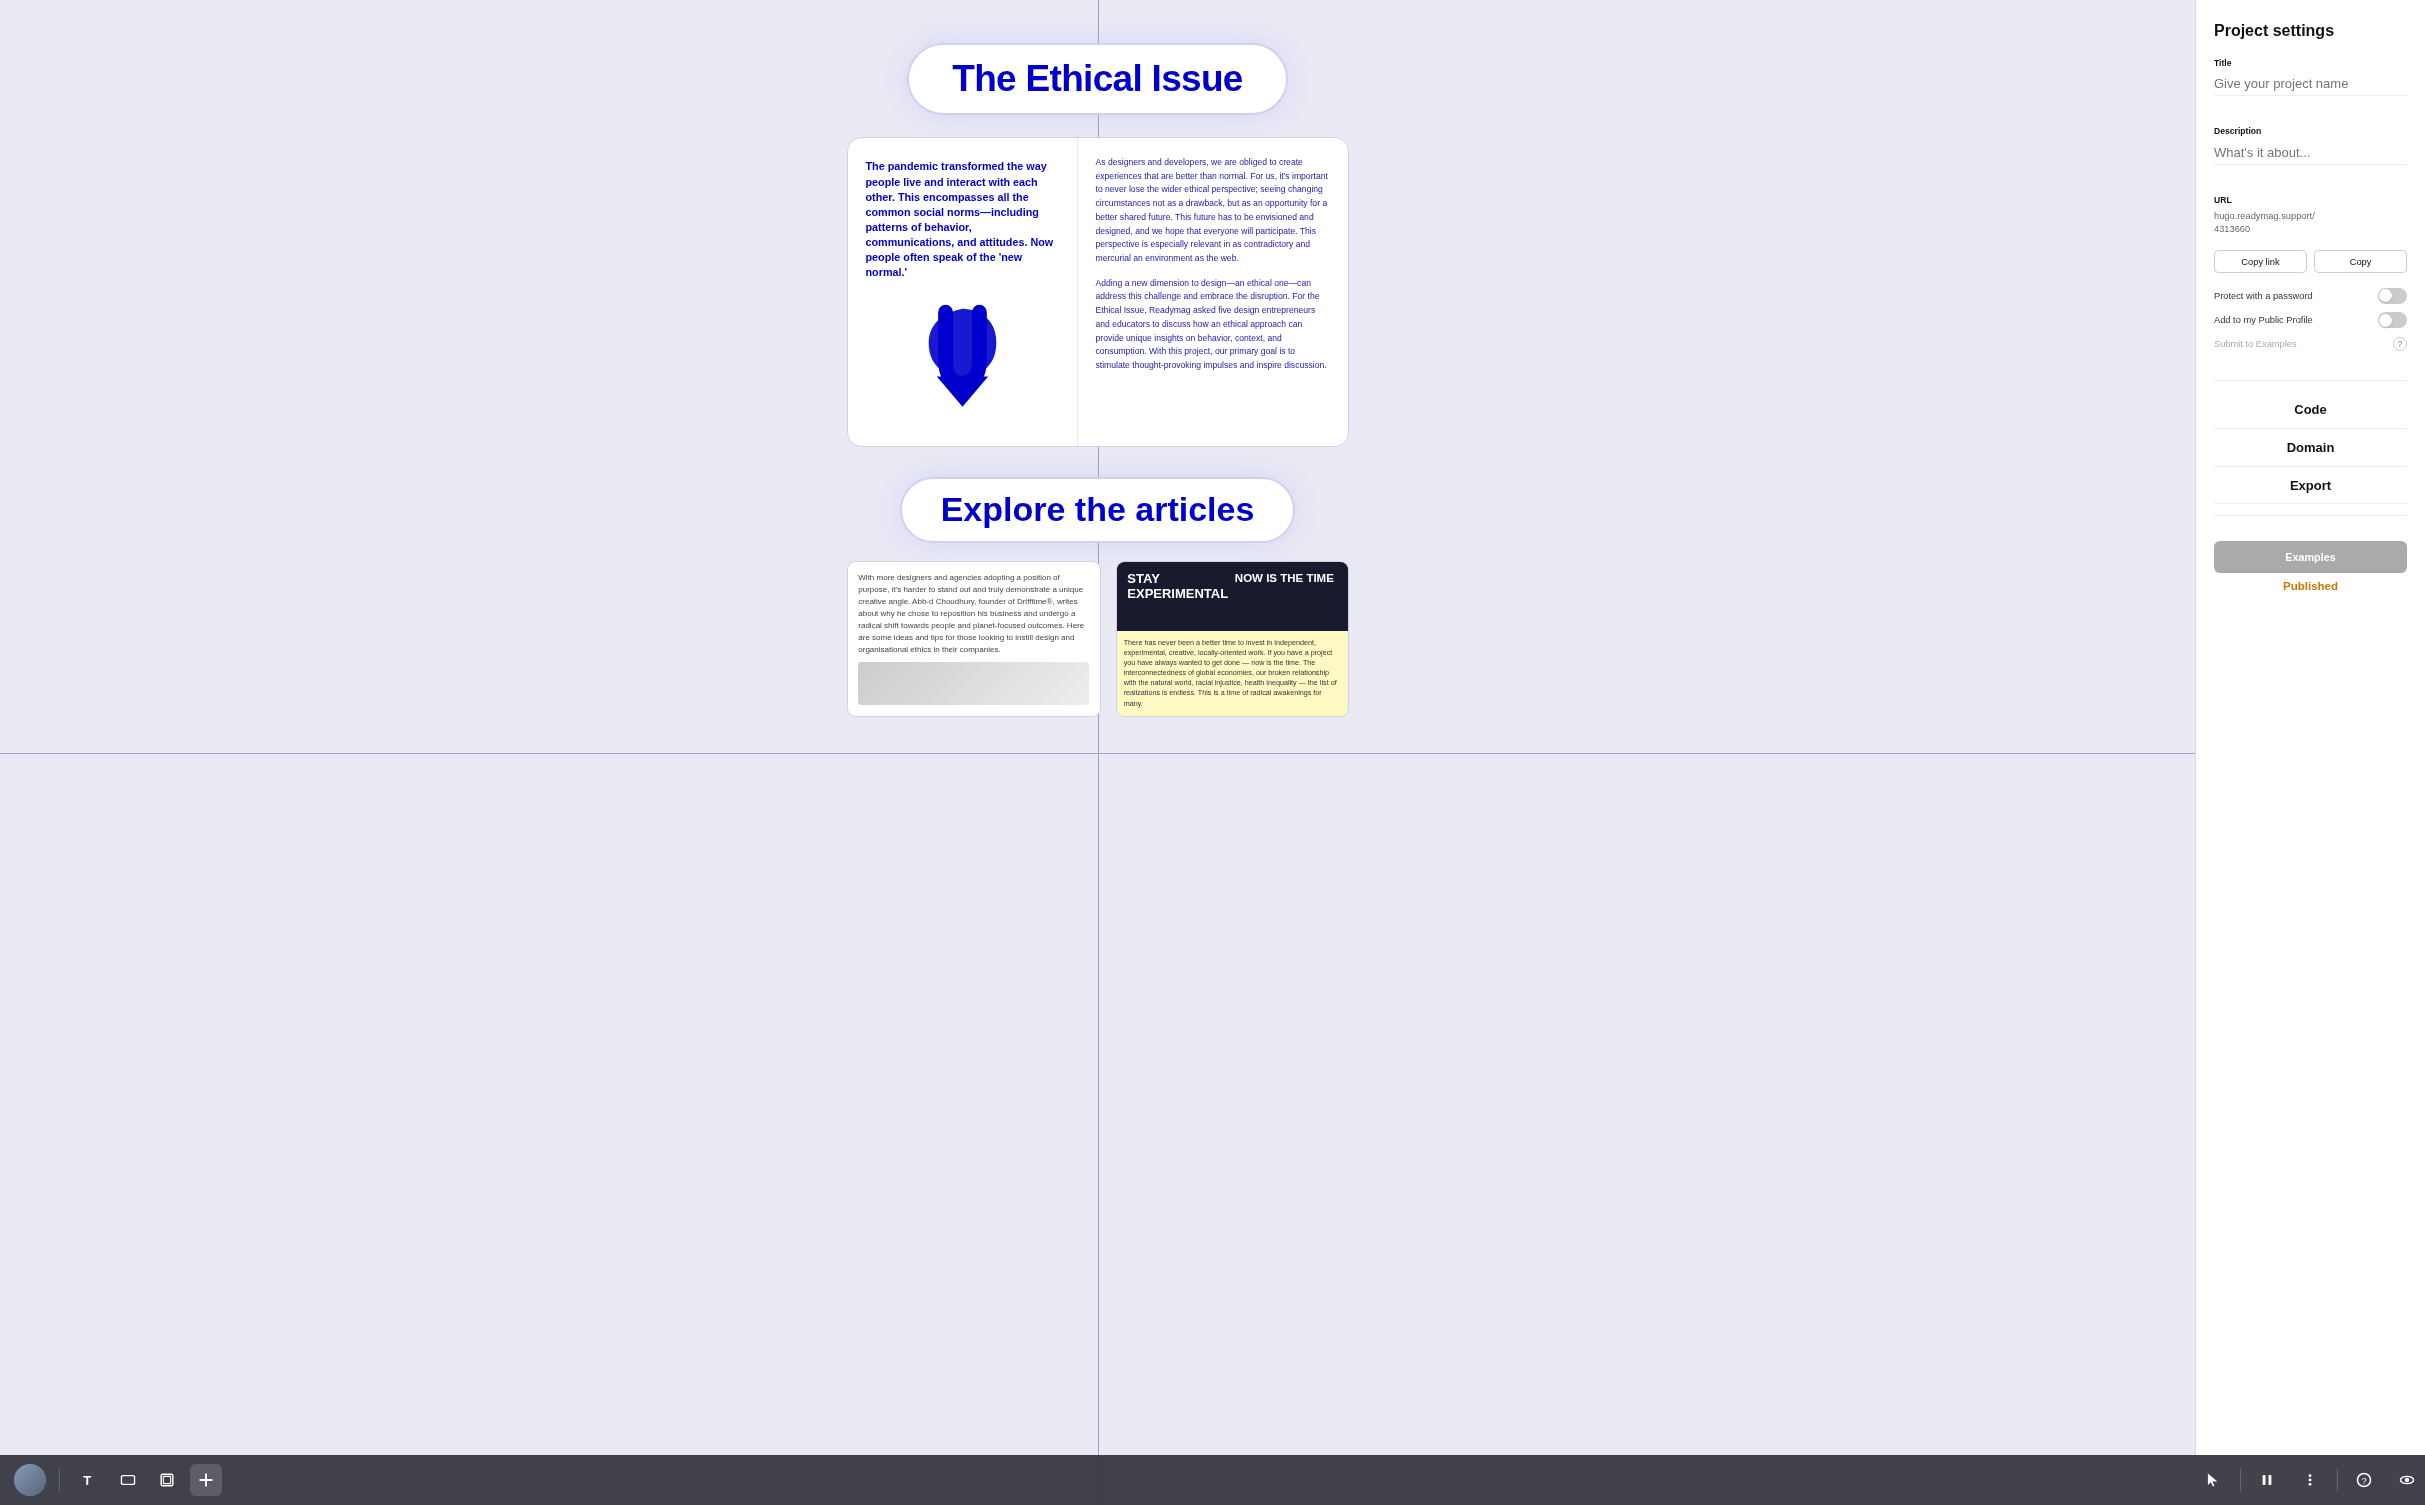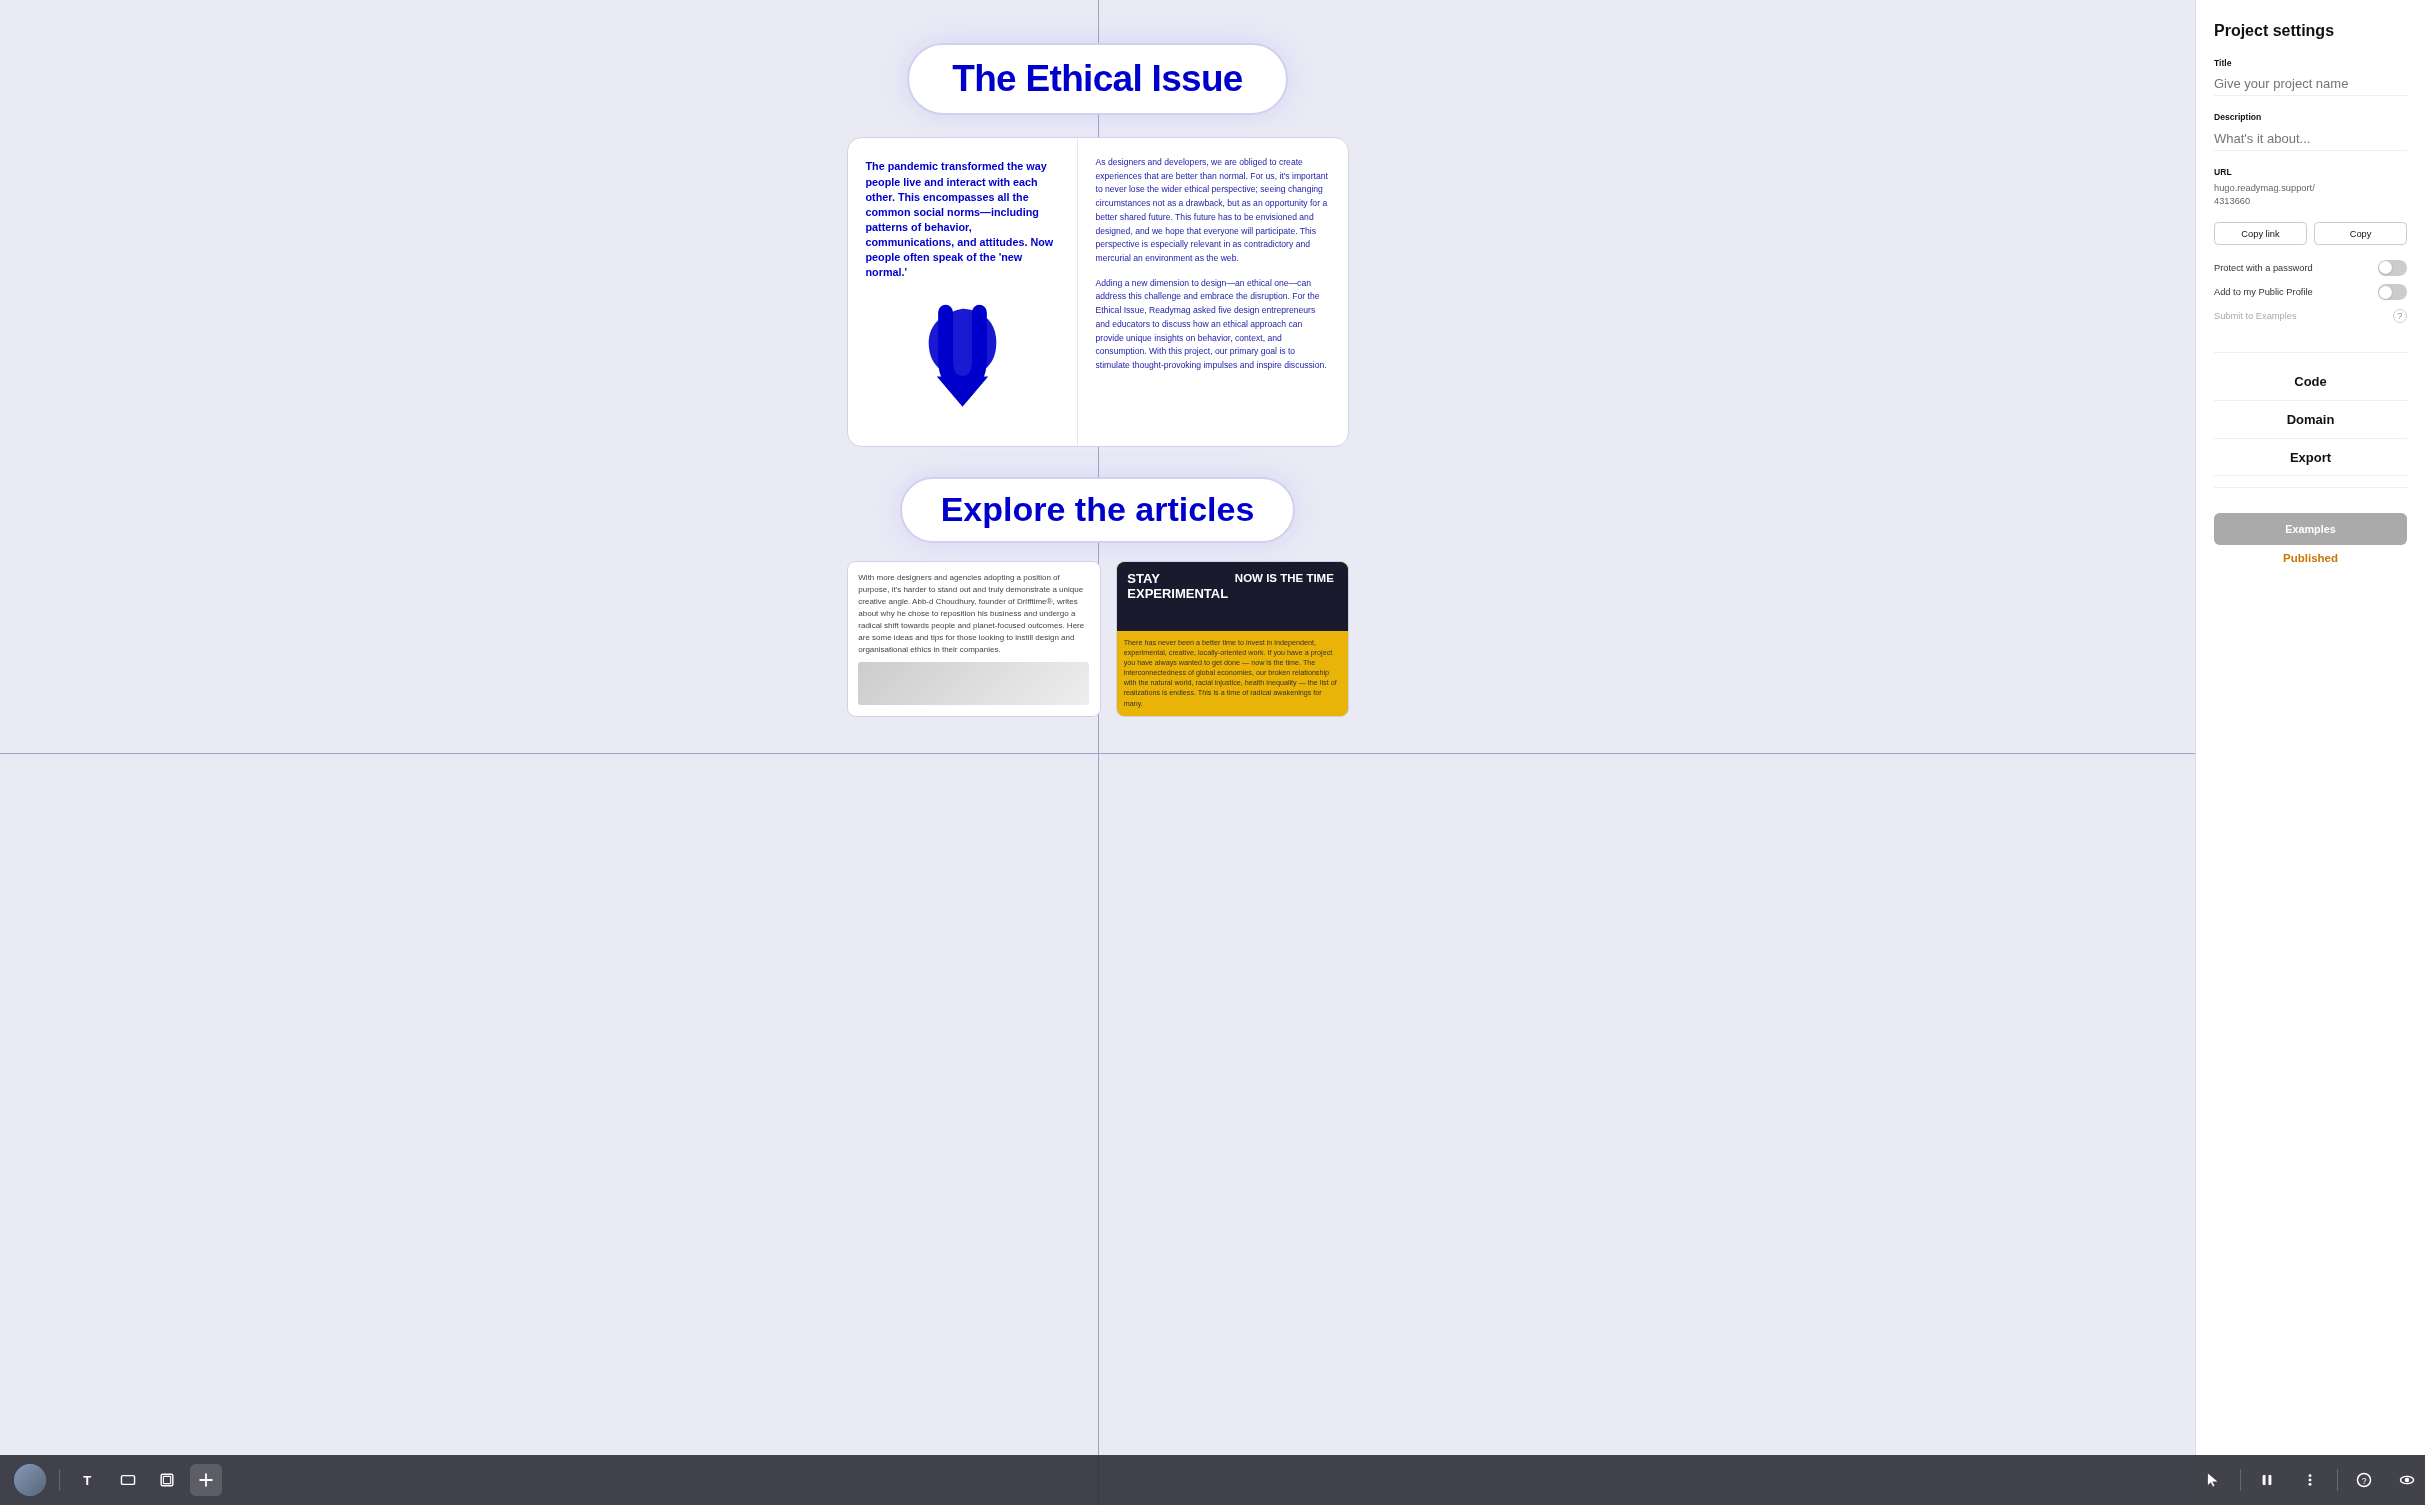--- a/index.html
+++ b/index.html
@@ -159,21 +159,21 @@
     }
     .article-left .article-img-placeholder {
       width: 100%;
       height: 43px;
       background: #ddd;
       border-radius: 2.9px;
     }
 
     .article-right {
       flex: 1;
-      background: #eab308;
+      background: #fef9c3;
       border-radius: 8.6px;
       border: 0.7px solid #d0d0e8;
       overflow: hidden;
       display: flex;
       flex-direction: column;
     }
     .article-right-top {
       background: #1a1a2e;
       color: white;
       padding: 10.8px;
@@ -272,21 +272,21 @@
     }
 
     .panel-title {
       font-size: 16px;
       font-weight: 700;
       color: #111;
       margin-bottom: 18px;
     }
 
     .field-group {
-      margin-bottom: 16px;
+      margin-bottom: 30px;
     }
     .field-label {
       font-size: 8.6px;
       font-weight: 600;
       color: #111;
       margin-bottom: 4.3px;
     }
     .field-input {
       width: 100%;
       border: none;

